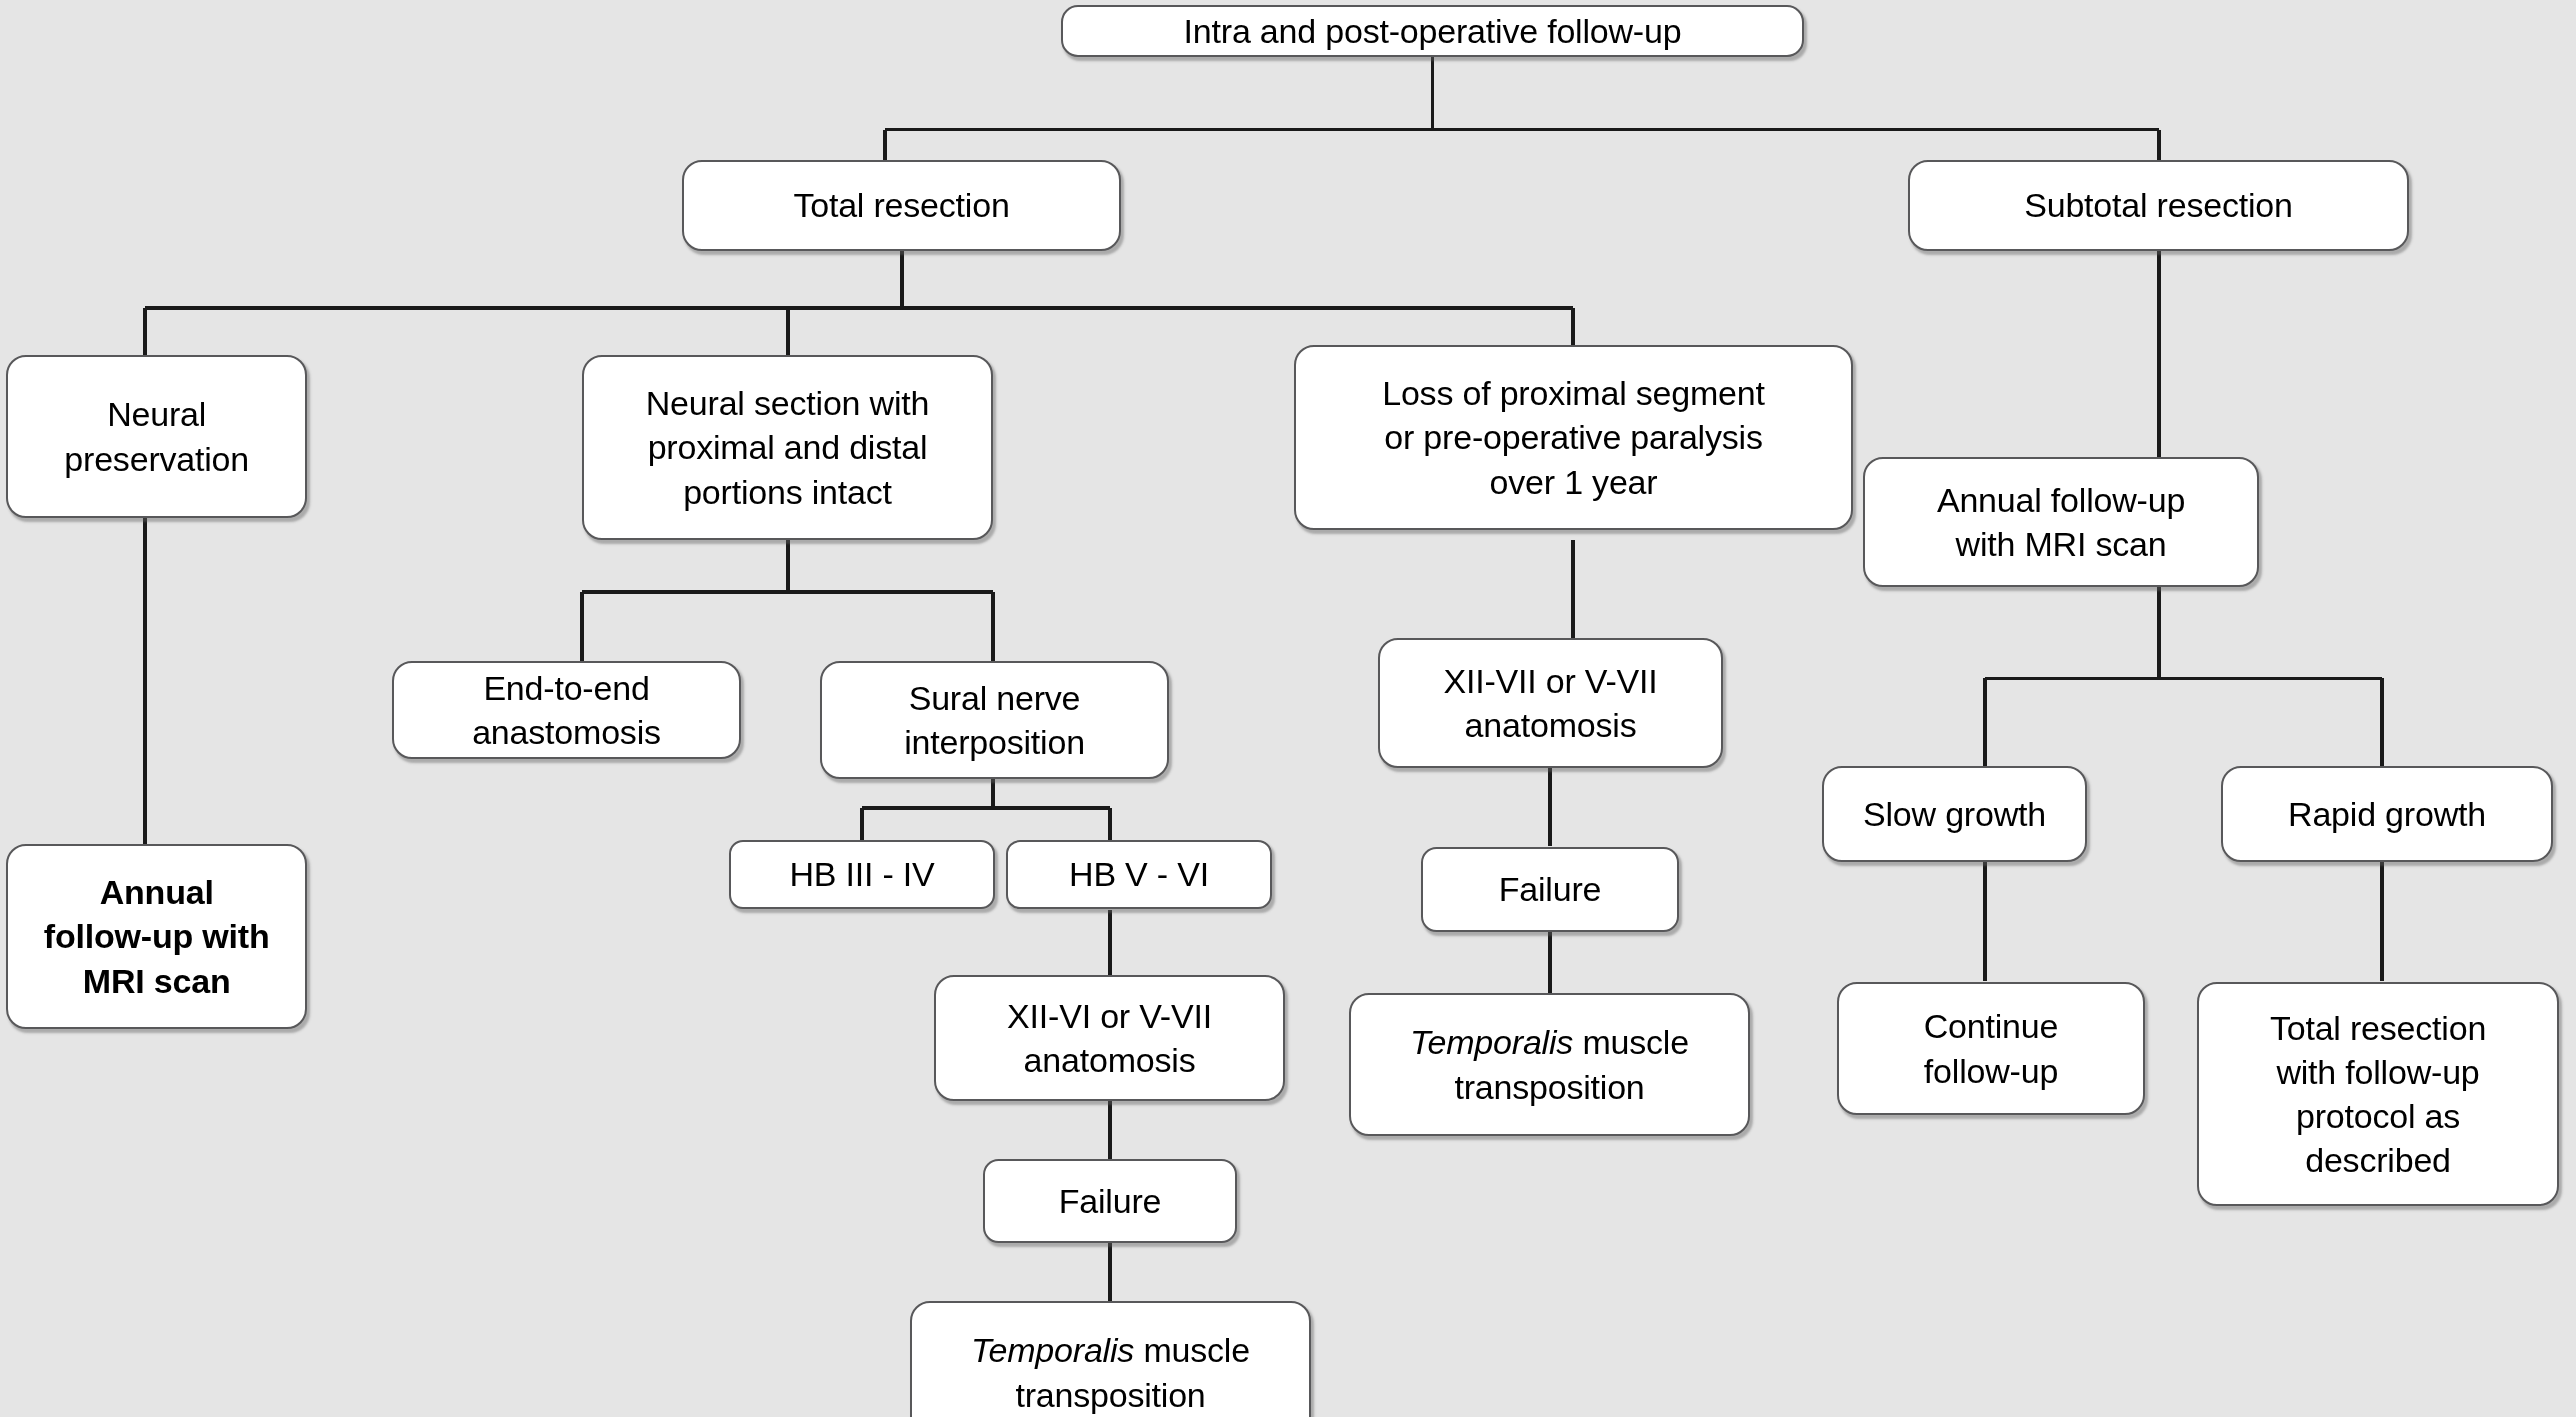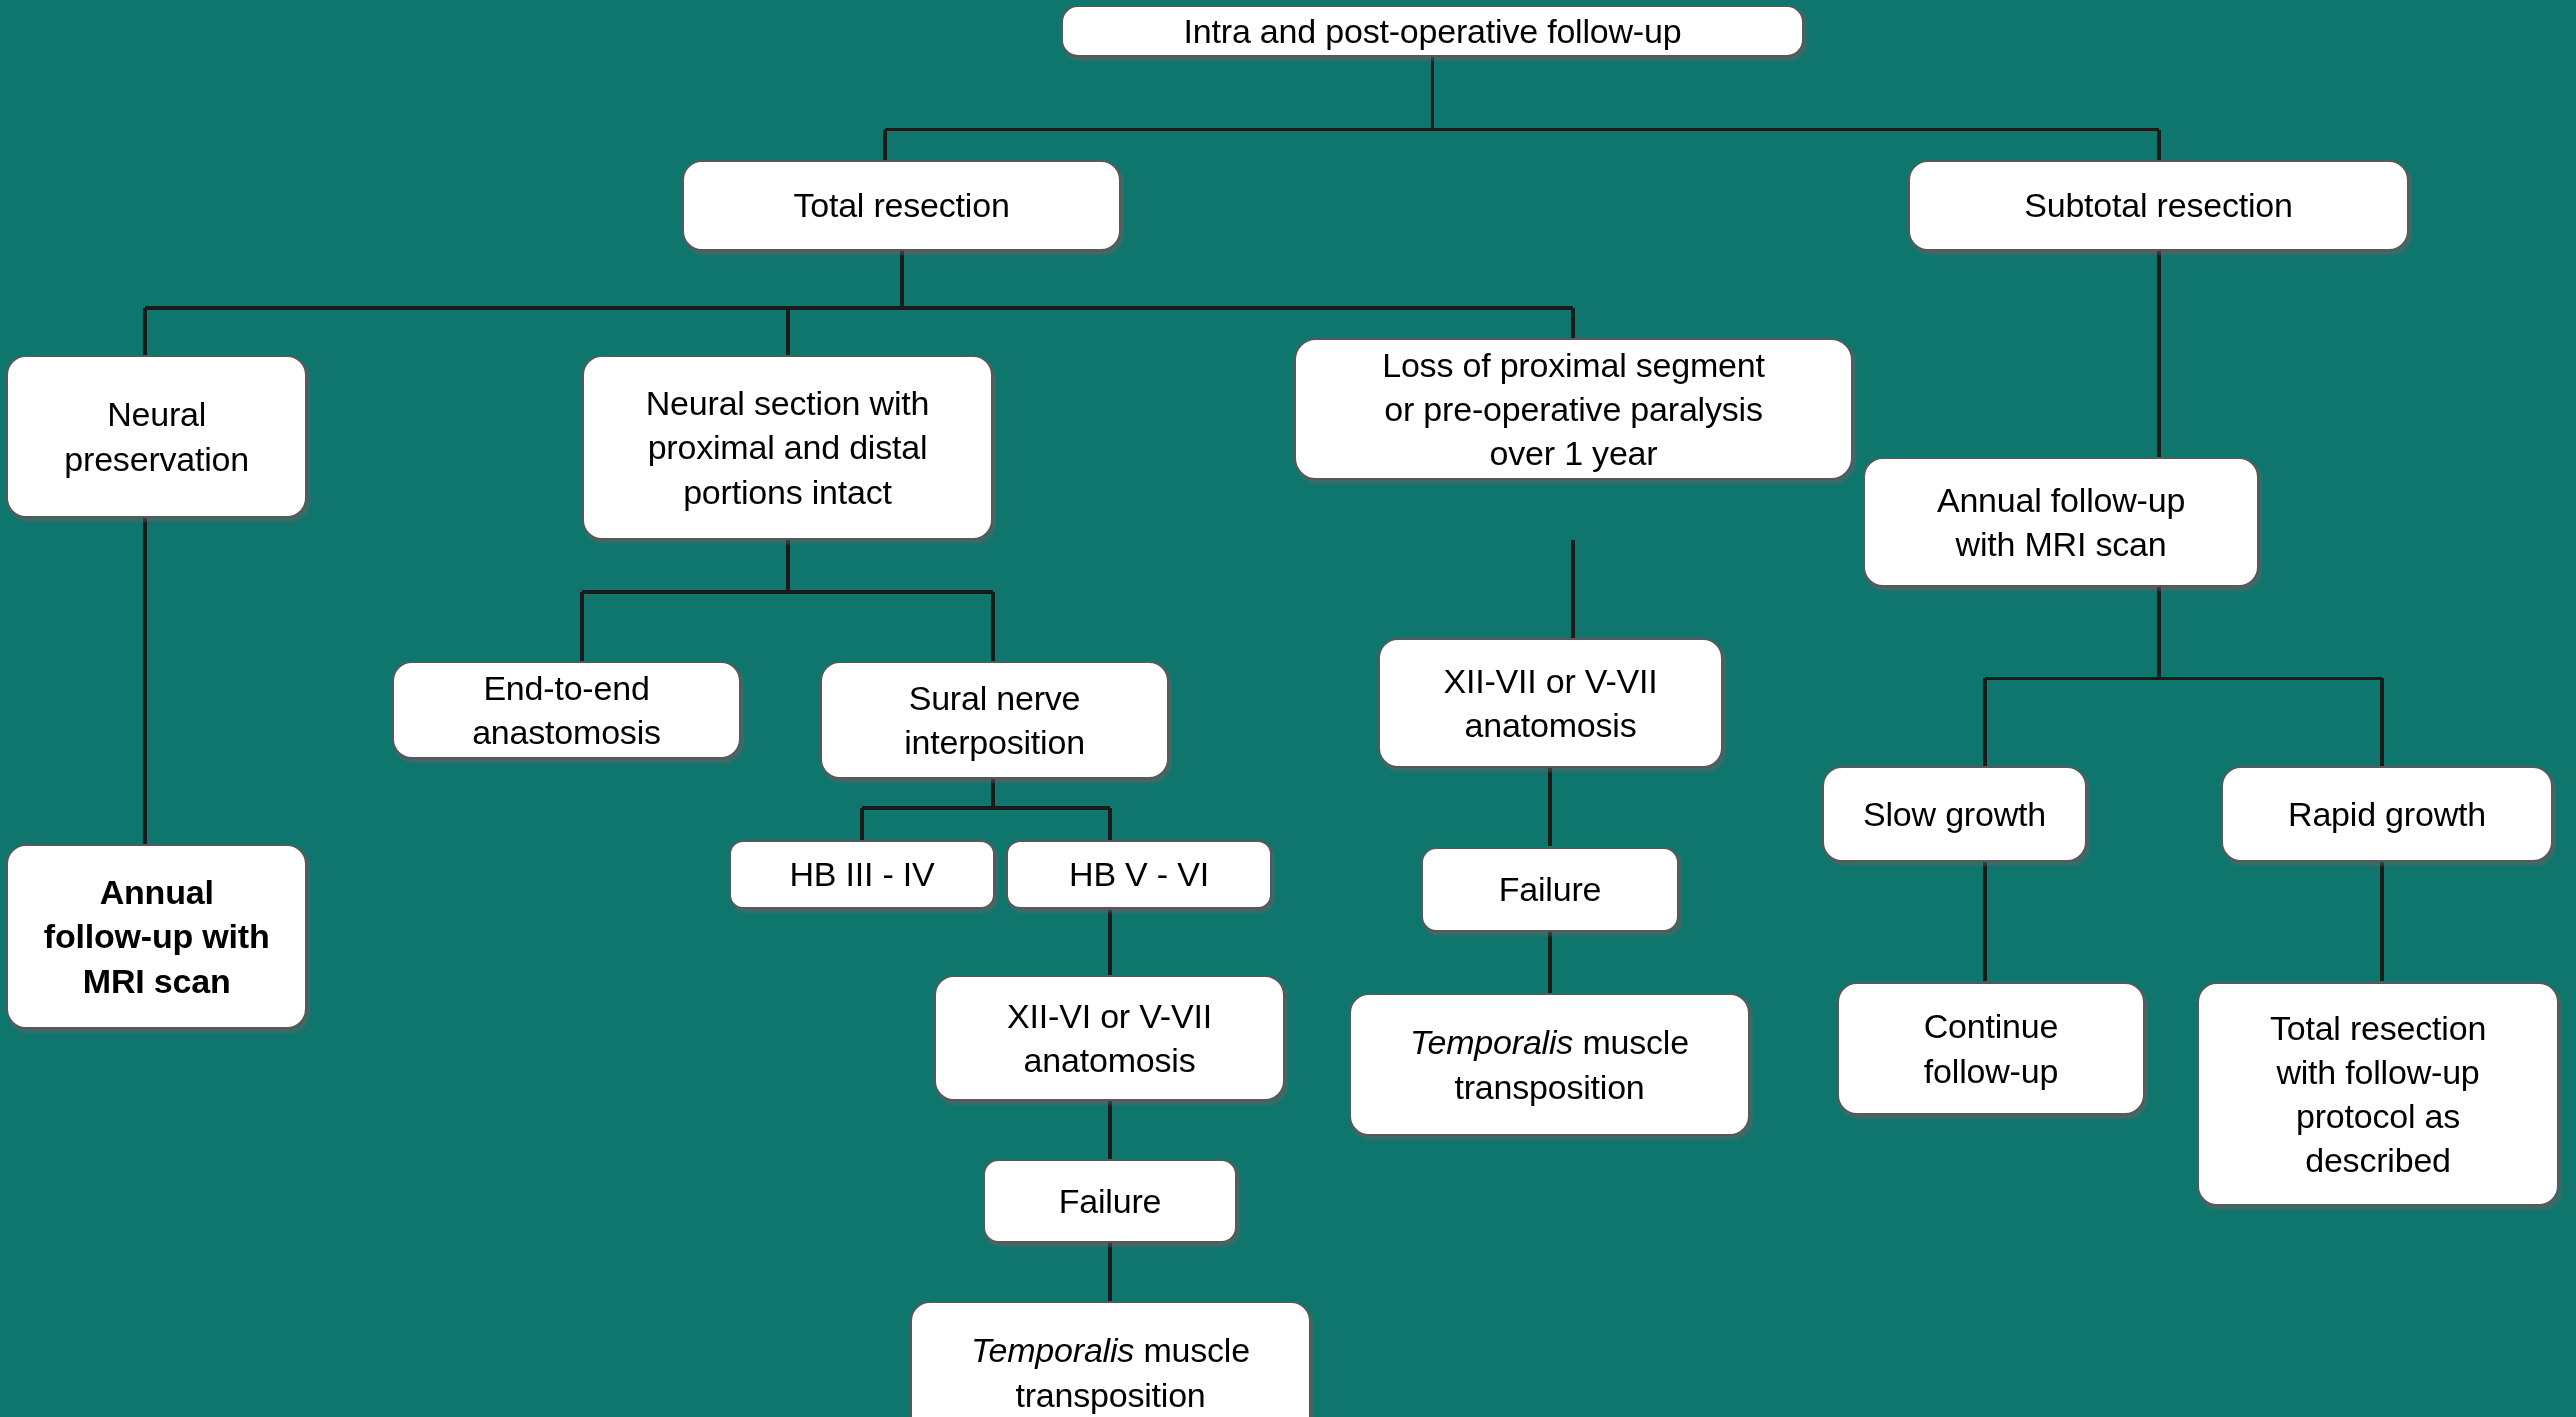--- a/index.html
+++ b/index.html
@@ -4,21 +4,21 @@
 <style>
   html, body {
     margin: 0;
     padding: 0;
     background: #ffffff;
   }
   #canvas {
     position: relative;
     width: 2576px;
     height: 1417px;
-    background: #0f766e;
+    background: #e5e5e5;
     font-family: "Liberation Sans", sans-serif;
     overflow: hidden;
   }
   #edges {
     position: absolute;
     left: 0;
     top: 0;
     width: 2576px;
     height: 1417px;
     pointer-events: none;
@@ -120,21 +120,21 @@
   </div>
 
   <div class="node" style="left:582px; top:355px; width:411px; height:185px;">
     <div>
       <span class="txt">Neural section with</span>
       <span class="txt">proximal and distal</span>
       <span class="txt">portions intact</span>
     </div>
   </div>
 
-  <div class="node" style="left:1294px; top:338px; width:559px; height:142px;border-radius:22px;">
+  <div class="node" style="left:1294px; top:345px; width:559px; height:185px;">
     <div>
       <span class="txt">Loss of proximal segment</span>
       <span class="txt">or pre-operative paralysis</span>
       <span class="txt">over 1 year</span>
     </div>
   </div>
 
   <div class="node" style="left:1863px; top:457px; width:396px; height:130px;">
     <div>
       <span class="txt">Annual follow-up</span>

